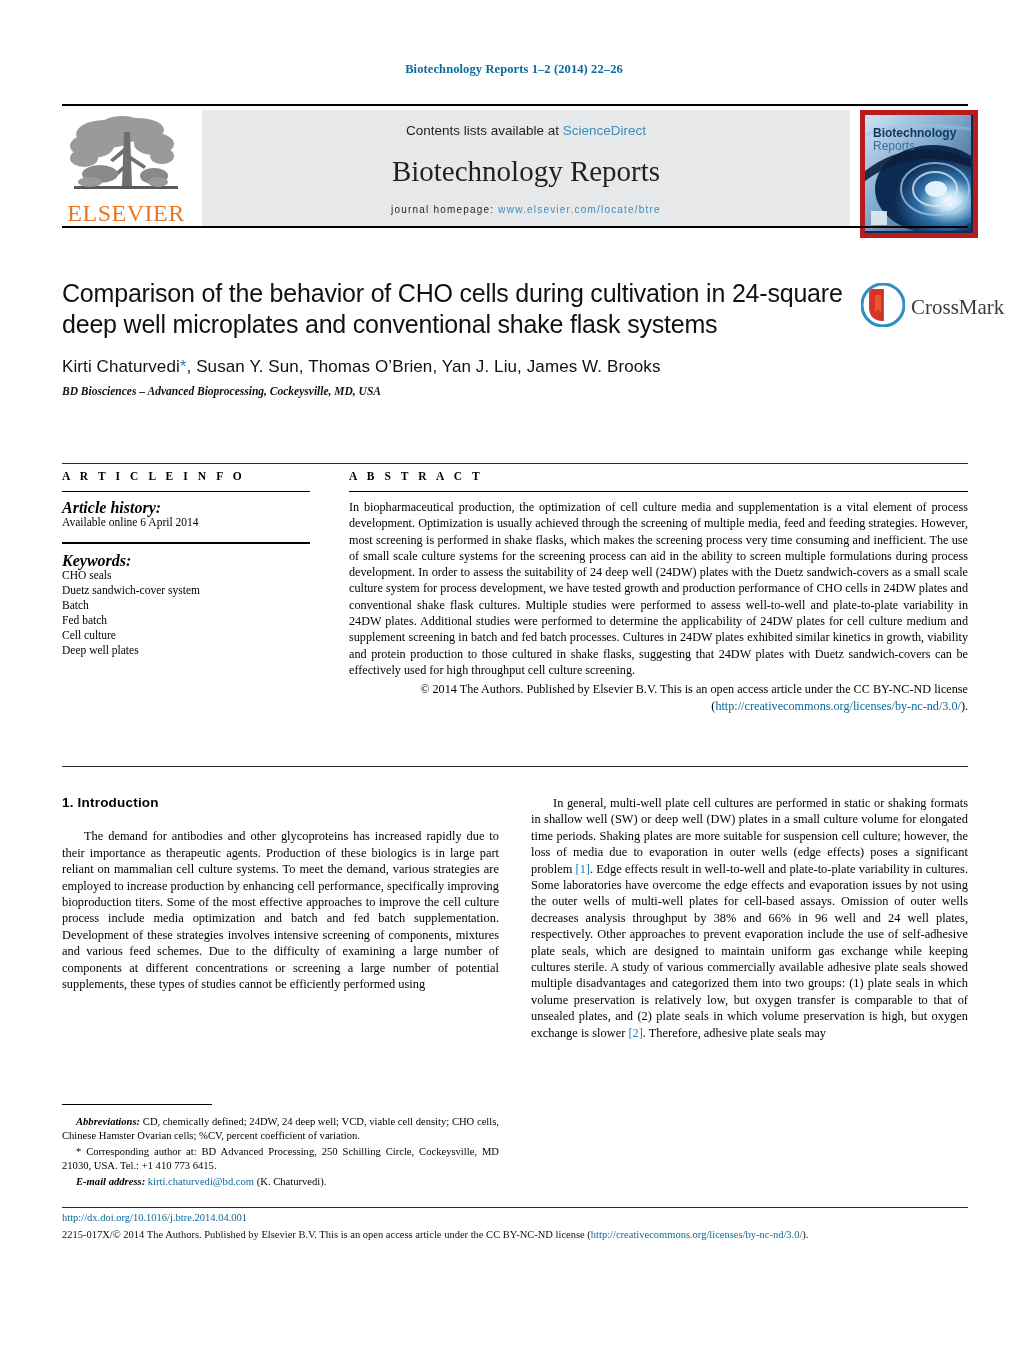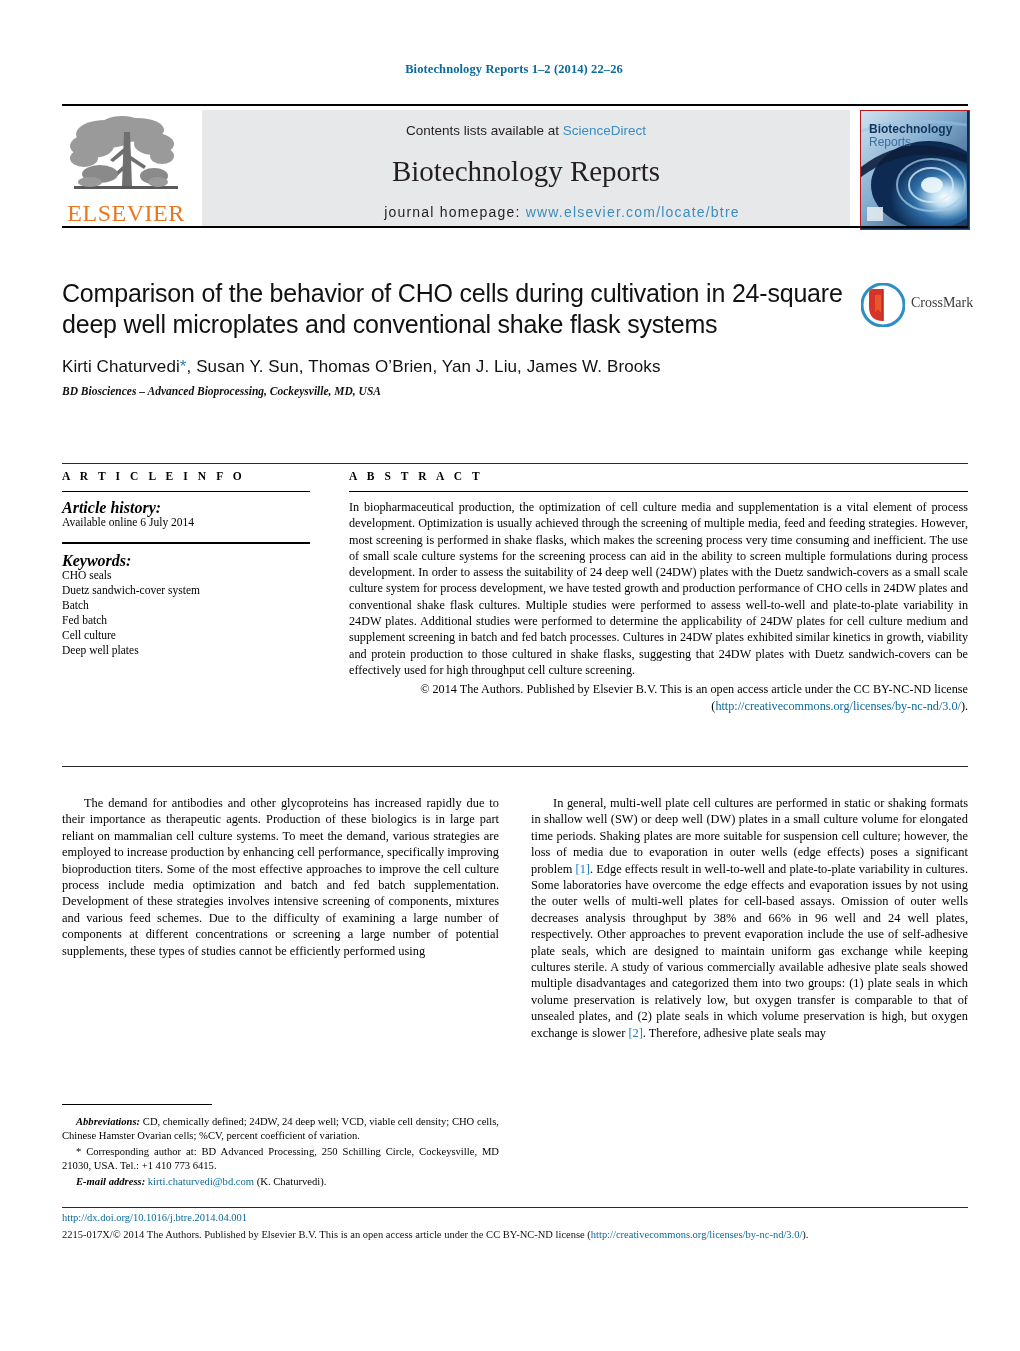--- a/index.html
+++ b/index.html
@@ -98,34 +98,33 @@
     font-family: "Liberation Serif", serif;
     font-size: 29px;
     color: #231f20;
   }
   .banner-homepage {
     position: absolute;
     left: 0; top: 94px;
     width: 648px;
     text-align: center;
     font-family: "Liberation Sans", sans-serif;
-    font-size: 14px;
+    font-size: 10px;
     letter-spacing: 1.2px;
     color: #231f20;
-    padding-left: 36px;
   }
   .banner-homepage .url {
     color: #3a8dbd;
   }
   .cover-thumb {
     position: absolute;
     left: 798px; top: 6px;
     width: 108px;
     height: 118px;
-    border: 1px solid #b91c1c;
+    border: 5px solid #b91c1c;
     background: #0d2a52;
     overflow: hidden;
   }
   .cover-thumb svg { display:block; }
   .masthead .rule-bot {
     position: absolute;
     left: 0; top: 122px;
     width: 906px;
     height: 2px;
     background: #000;
@@ -170,21 +169,21 @@
   }
   .crossmark-mark {
     position: absolute;
     left: 0; top: 0;
     width: 44px; height: 44px;
   }
   .crossmark-label {
     position: absolute;
     left: 50px; top: 12px;
     font-family: "Liberation Serif", serif;
-    font-size: 14px;
+    font-size: 21px;
     color: #3b3b3b;
   }
 
   
   .rule-thin-full {
     position: absolute;
     left: 58px;
     width: 906px;
     height: 1px;
     background: #2a2a2a;
@@ -424,21 +423,21 @@
     </svg>
     <div class="crossmark-label">CrossMark</div>
   </div>
 
   <div class="rule-thin-full" style="top:463px;"></div>
 
   <div class="info-col">
     <div class="sec-head">A R T I C L E   I N F O</div>
     <div class="info-rule"></div>
     <div class="info-label">Article history:</div>
-    <div class="info-text">Available online 6 July 2014</div>
+    <div class="info-text">Available online 6 April 2014</div>
     <div class="info-rule thick"></div>
     <div class="info-label">Keywords:</div>
     <ul class="kw-list">
       <li>CHO seals</li>
       <li>Duetz sandwich-cover system</li>
       <li>Batch</li>
       <li>Fed batch</li>
       <li>Cell culture</li>
       <li>Deep well plates</li>
     </ul>
@@ -449,20 +448,21 @@
     <div class="abs-rule"></div>
     <p class="abs-body">In biopharmaceutical production, the optimization of cell culture media and supplementation is a vital element of process development. Optimization is usually achieved through the screening of multiple media, feed and feeding strategies. However, most screening is performed in shake flasks, which makes the screening process very time consuming and inefficient. The use of small scale culture systems for the screening process can aid in the ability to screen multiple formulations during process development. In order to assess the suitability of 24 deep well (24DW) plates with the Duetz sandwich-covers as a small scale culture system for process development, we have tested growth and production performance of CHO cells in 24DW plates and conventional shake flask cultures. Multiple studies were performed to assess well-to-well and plate-to-plate variability in 24DW plates. Additional studies were performed to determine the applicability of 24DW plates for cell culture medium and supplement screening in batch and fed batch processes. Cultures in 24DW plates exhibited similar kinetics in growth, viability and protein production to those cultured in shake flasks, suggesting that 24DW plates with Duetz sandwich-covers can be effectively used for high throughput cell culture screening.</p>
     <p class="abs-copy">
       <span>© 2014 The Authors. Published by Elsevier B.V. This is an open access article under the CC BY-NC-ND license (</span><span class="lic">http://creativecommons.org/licenses/by-nc-nd/3.0/</span><span>).</span>
     </p>
   </div>
 
   <div class="rule-thin-full" style="top:766px;"></div>
 
   <div class="col col-left">
+    <h2 class="section-title">1.  Introduction</h2>
     <p>The demand for antibodies and other glycoproteins has increased rapidly due to their importance as therapeutic agents. Production of these biologics is in large part reliant on mammalian cell culture systems. To meet the demand, various strategies are employed to increase production by enhancing cell performance, specifically improving bioproduction titers. Some of the most effective approaches to improve the cell culture process include media optimization and batch and fed batch supplementation. Development of these strategies involves intensive screening of components, mixtures and various feed schemes. Due to the difficulty of examining a large number of components at different concentrations or screening a large number of potential supplements, these types of studies cannot be efficiently performed using</p>
   </div>
 
   <div class="col col-right">
     <p><span>In general, multi-well plate cell cultures are performed in static or shaking formats in shallow well (SW) or deep well (DW) plates in a small culture volume for elongated time periods. Shaking plates are more suitable for suspension cell culture; however, the loss of media due to evaporation in outer wells (edge effects) poses a significant problem </span><span class="cite">[1]</span><span>. Edge effects result in well-to-well and plate-to-plate variability in cultures. Some laboratories have overcome the edge effects and evaporation issues by not using the outer wells of multi-well plates for cell-based assays. Omission of outer wells decreases analysis throughput by 38% and 66% in 96 well and 24 well plates, respectively. Other approaches to prevent evaporation include the use of self-adhesive plate seals, which are designed to maintain uniform gas exchange while keeping cultures sterile. A study of various commercially available adhesive plate seals showed multiple disadvantages and categorized them into two groups: (1) plate seals in which volume preservation is relatively low, but oxygen transfer is comparable to that of unsealed plates, and (2) plate seals in which volume preservation is high, but oxygen exchange is slower </span><span class="cite">[2]</span><span>. Therefore, adhesive plate seals may</span></p>
   </div>
 
   <div class="footnotes">
     <div class="fn-rule"></div>
     <p><span class="it">Abbreviations:</span><span> CD, chemically defined; 24DW, 24 deep well; VCD, viable cell density; CHO cells, Chinese Hamster Ovarian cells; %CV, percent coefficient of variation.</span></p>

